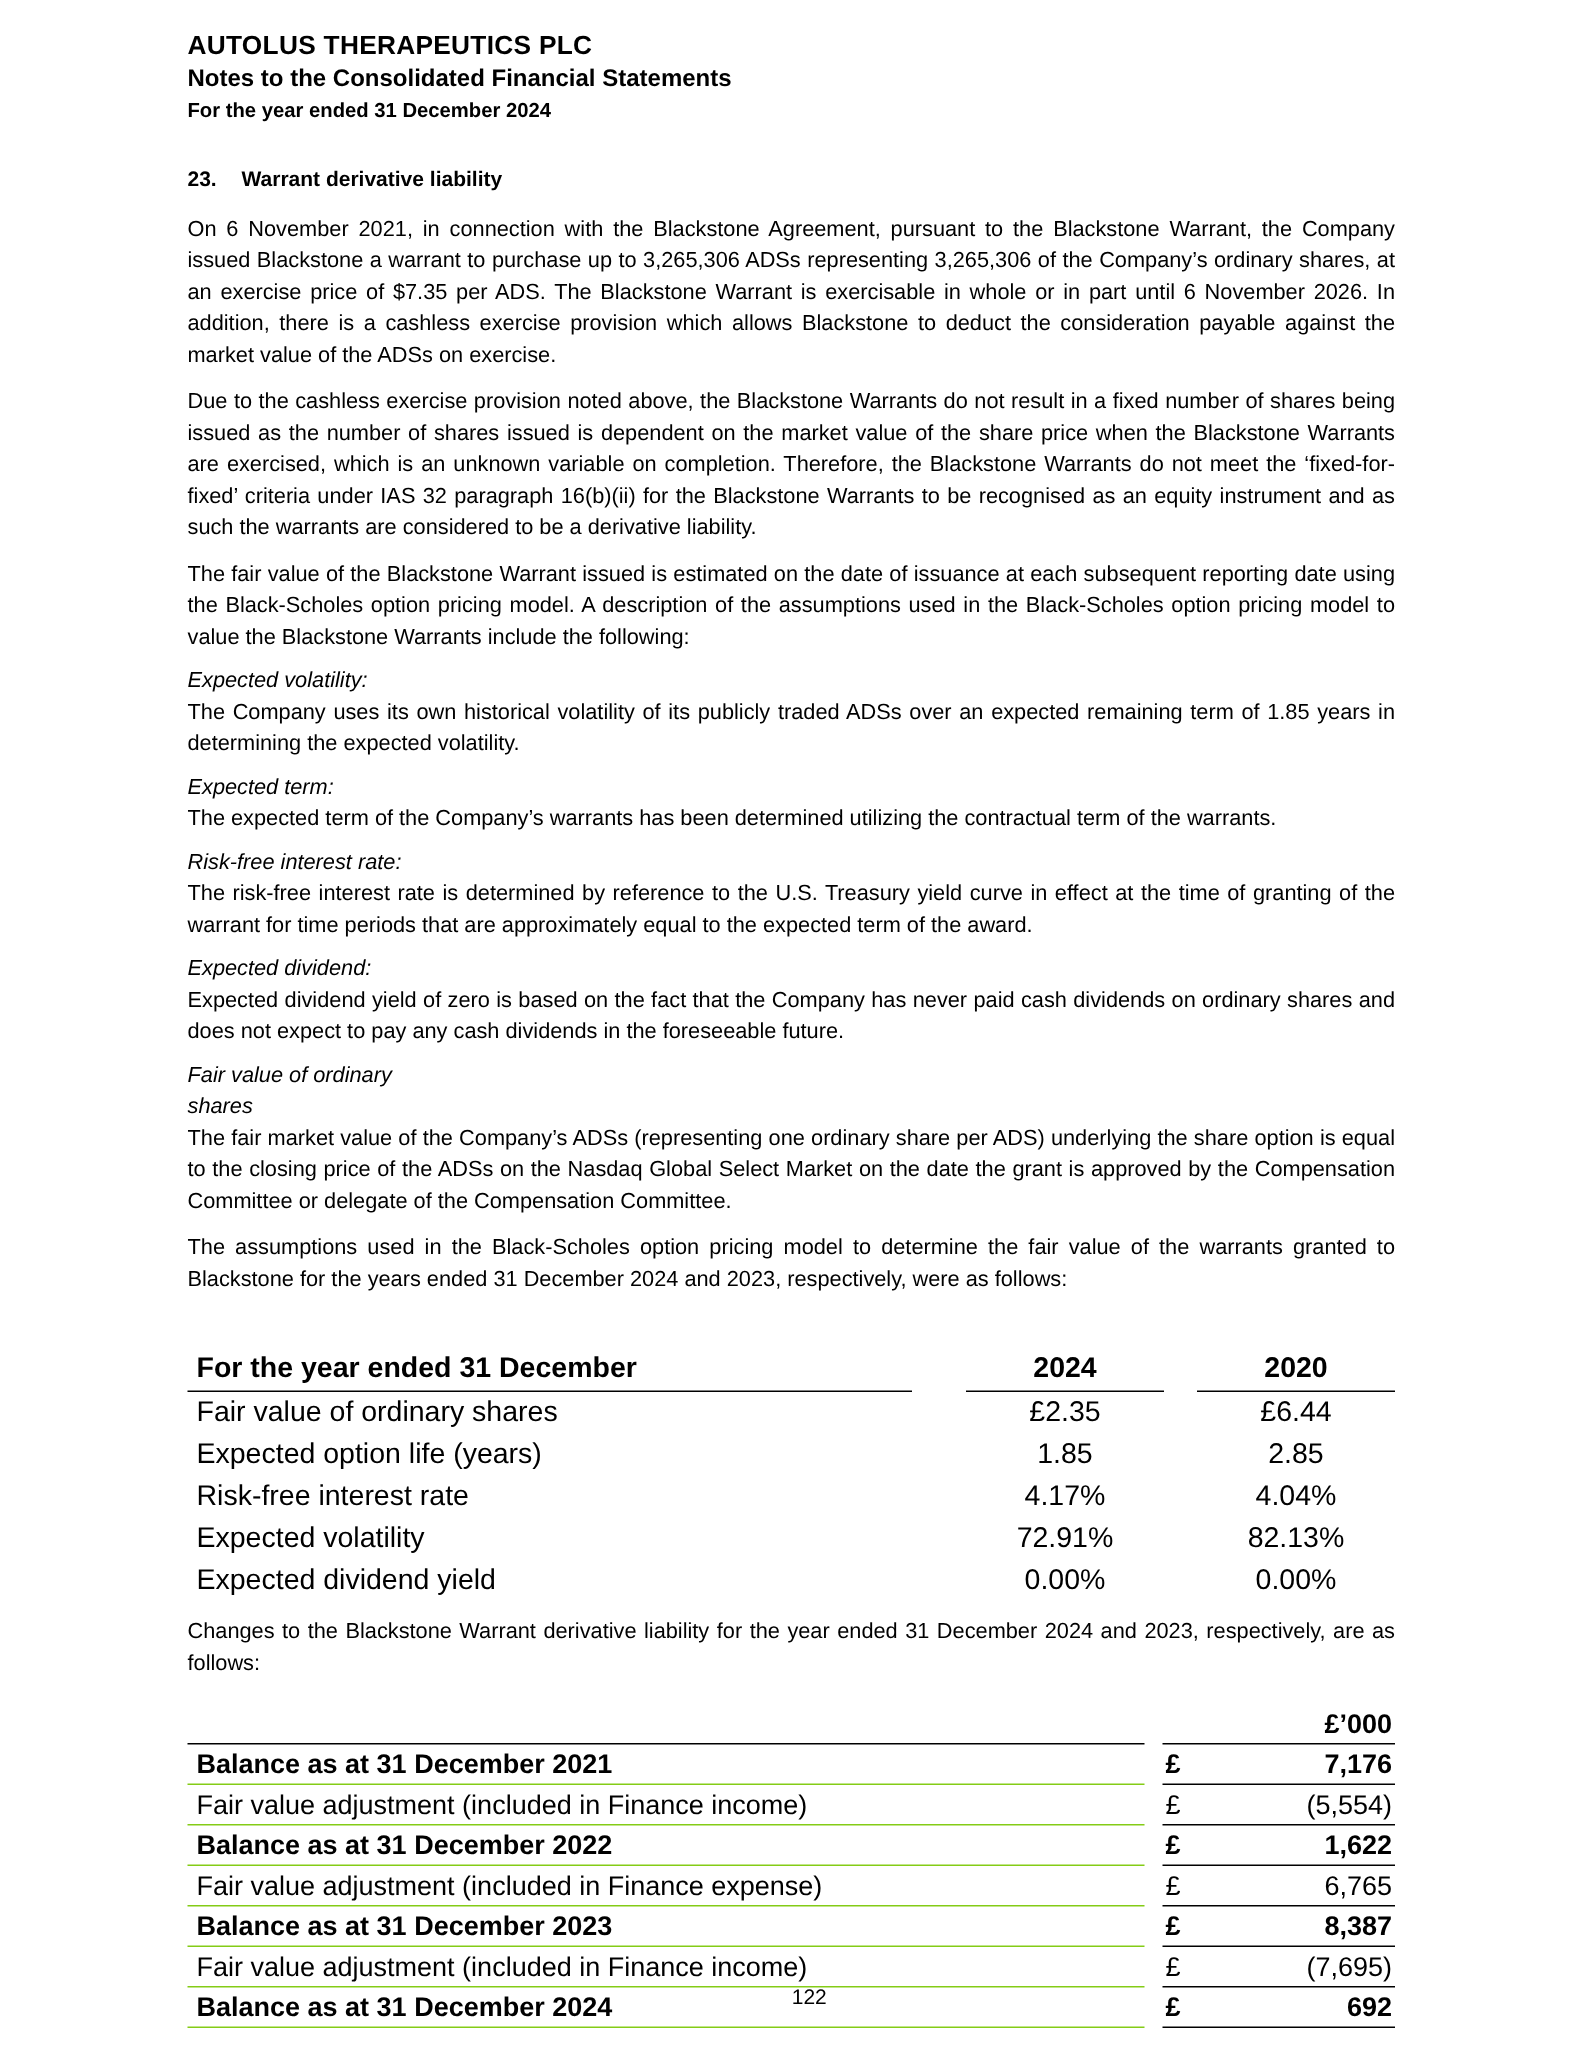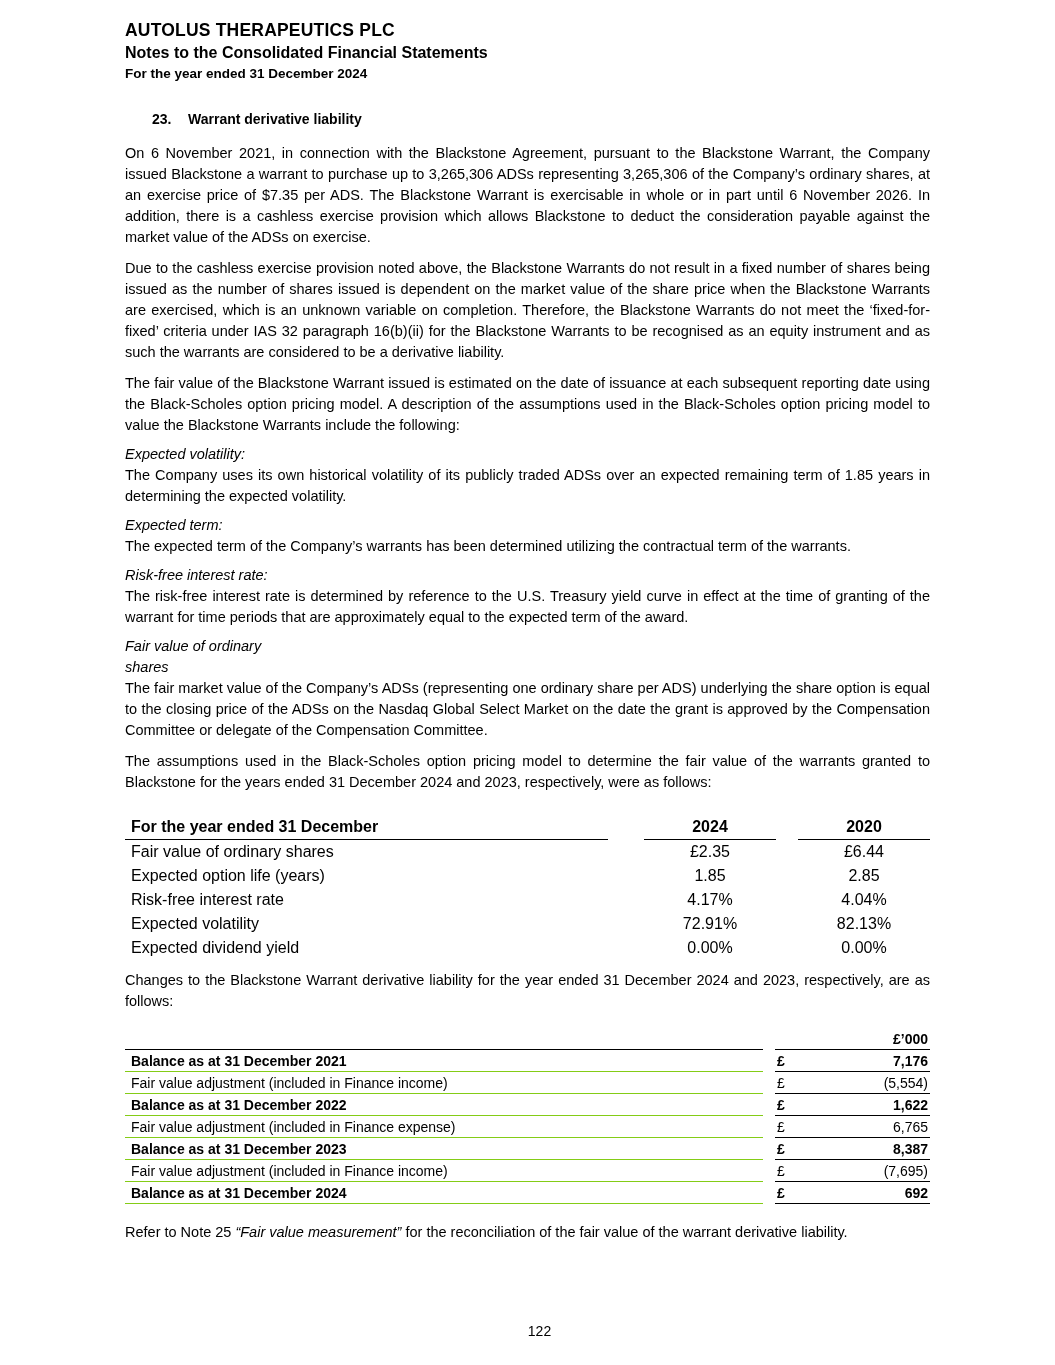--- a/index.html
+++ b/index.html
@@ -8,42 +8,42 @@
     width:1055px; height:1365px; position:relative; overflow:hidden;
     font-family:"Liberation Sans", sans-serif; color:#000;
   }
   .page { padding:20px 125px 0 125px; }
 
   .company   { font-size:17.5px; font-weight:bold; letter-spacing:.2px; }
   .doc-title { font-size:16px;  font-weight:bold; margin-top:3px; }
   .doc-period{ font-size:13.5px; font-weight:bold; margin-top:4px; }
 
   .section-heading { margin-top:30px; font-size:14px; font-weight:bold; }
-  .section-heading .num { display:inline-block; width:36px;margin-left:27px; }
+  .section-heading .num { display:inline-block; width:36px; }
 
   p.body {
     font-size:14.5px; line-height:21px; text-align:justify;
     margin-top:10px;
   }
   p.first { margin-top:16px; }
 
   .def-list { margin-top:6px; }
   .def-row { display:flex; margin-top:8px; font-size:14.5px; line-height:21px;flex-direction:column; }
   .def-term { width:160px; flex-shrink:0; font-style:italic; padding-right:6px; }
   .def-text { flex:1; text-align:justify; }
 
   
-  .t1 { margin-top:22px; font-size:16px; }
+  .t1 { margin-top:35px; font-size:19px; }
   .t1-row { display:flex; align-items:flex-end; }
   .t1-label { flex:1; padding:3px 8px 3px 6px; margin-right:14px; }
   .t1-col { width:132px; text-align:center; padding:3px 0; margin-left:22px; }
   .t1-header .t1-label, .t1-header .t1-col { font-weight:bold; border-bottom:1.5px solid #000; }
 
   
-  .t2 { margin-top:16px; font-size:14px; }
+  .t2 { margin-top:16px; font-size:18px; }
   .t2-row, .t2-header { display:flex; }
   .t2-label { flex:1; padding:2.5px 6px; border-bottom:1px solid #84cc16; margin-right:12px; }
   .t2-val {
     width:155px; display:flex; justify-content:space-between;
     padding:2.5px 2px; border-bottom:1px solid #000;
   }
   .t2-header .t2-label { border-bottom:1px solid #000; }
   .t2-header .t2-val { font-weight:bold; justify-content:flex-end; border-bottom:1px solid #000; }
   .t2-row.bold { font-weight:bold; }
 
@@ -79,20 +79,24 @@
       <div class="def-term">Expected volatility:</div>
       <div class="def-text">The Company uses its own historical volatility of its publicly traded ADSs over an expected remaining term of 1.85 years in determining the expected volatility.</div>
     </div>
     <div class="def-row">
       <div class="def-term">Expected term:</div>
       <div class="def-text">The expected term of the Company’s warrants has been determined utilizing the contractual term of the warrants.</div>
     </div>
     <div class="def-row">
       <div class="def-term">Risk-free interest rate:</div>
       <div class="def-text">The risk-free interest rate is determined by reference to the U.S. Treasury yield curve in effect at the time of granting of the warrant for time periods that are approximately equal to the expected term of the award.</div>
+    </div>
+    <div class="def-row">
+      <div class="def-term">Expected dividend:</div>
+      <div class="def-text">Expected dividend yield of zero is based on the fact that the Company has never paid cash dividends on ordinary shares and does not expect to pay any cash dividends in the foreseeable future.</div>
     </div>
     <div class="def-row">
       <div class="def-term">Fair value of ordinary shares</div>
       <div class="def-text">The fair market value of the Company’s ADSs (representing one ordinary share per ADS) underlying the share option is equal to the closing price of the ADSs on the Nasdaq Global Select Market on the date the grant is approved by the Compensation Committee or delegate of the Compensation Committee.</div>
     </div>
   </div>
 
   <p class="body">The assumptions used in the Black-Scholes option pricing model to determine the fair value of the warrants granted to Blackstone for the years ended 31 December 2024 and 2023, respectively, were as follows:</p>
 
   <div class="t1">

